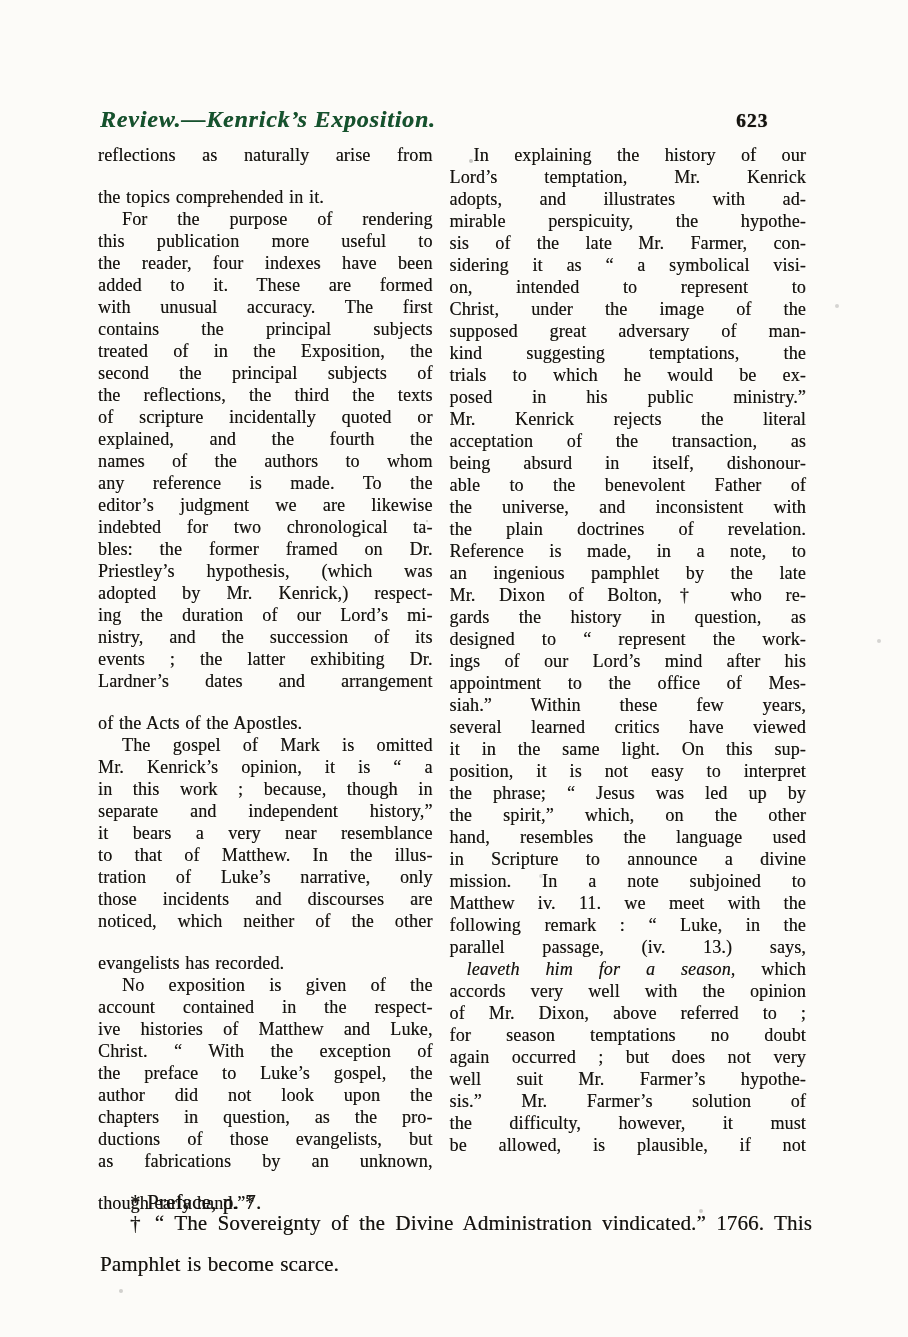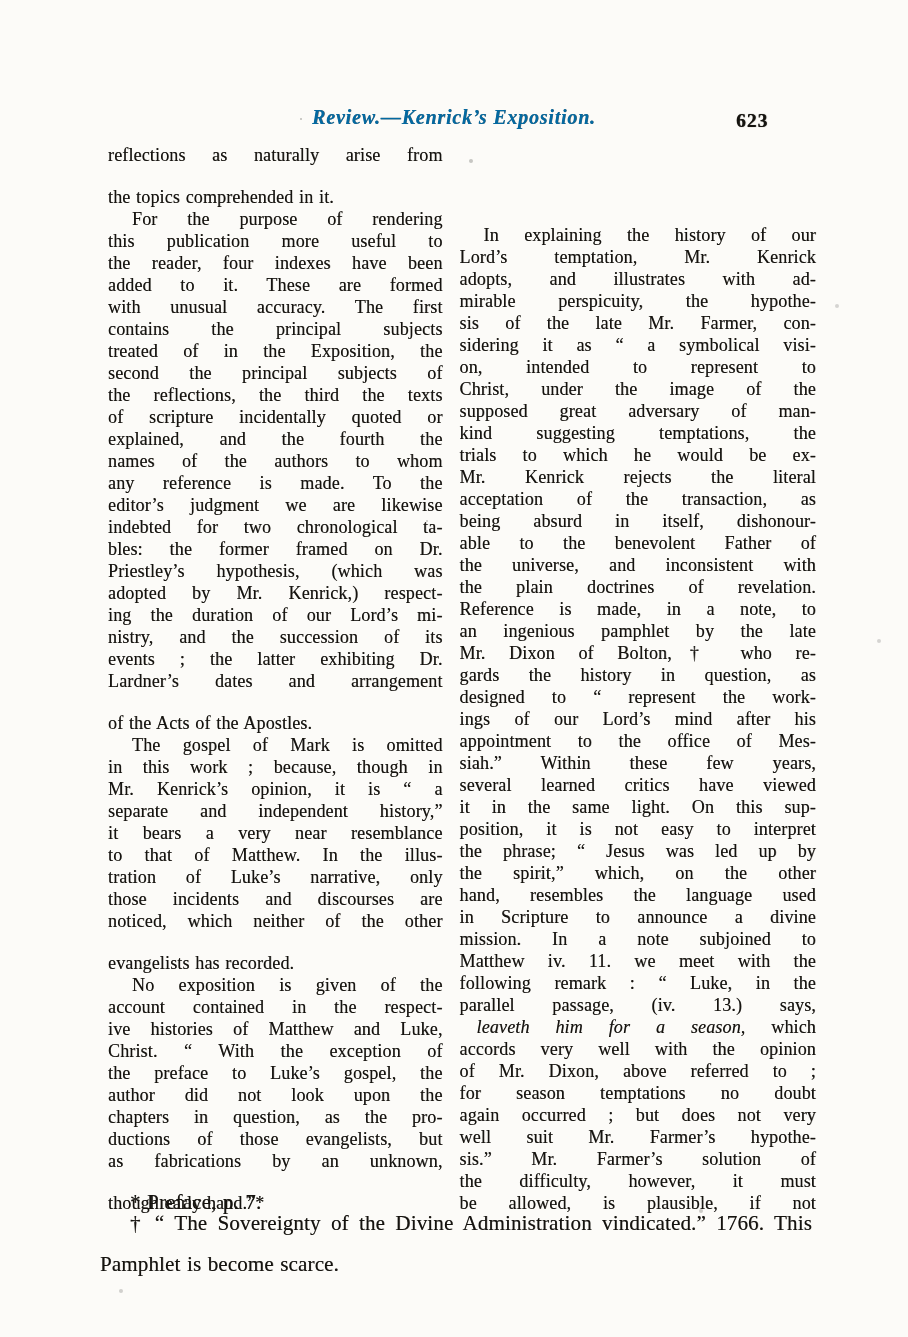--- a/index.html
+++ b/index.html
@@ -29,43 +29,42 @@
       878px 640px 0 1px rgba(40,38,34,.18),
       300px 118px 0 0 rgba(40,38,34,.3);
   }
   .page-header {
     position: absolute;
     top: 106px; left: 100px; right: 100px;
     height: 28px;
   }
   .running-title {
     display: block;
-    text-align: center;
+    text-align: left;
     font-style: italic;
     font-weight: bold;
-    font-size: 20px;
+    font-size: 24px;
     letter-spacing: 0.8px;
-    color: #0369a1;
+    color: #14532d;
     text-shadow: 0.3px 0.3px 0.4px rgba(25,22,18,0.6);
   }
   .folio {
     position: absolute;
     left: 636px; top: 4px;
     font-weight: bold;
     font-size: 19.5px;
     letter-spacing: 1px;
     text-shadow: 0.5px 0.4px 0.7px rgba(25,22,18,0.85);
   }
   .columns {
     position: absolute;
-    top: 144px; left: 108px;
+    top: 144px; left: 98px;
     width: 708px;
     display: flex;
     gap: 17px;
-    align-items: flex-end;
   }
   .column { min-height: 10px; }
   .column.left  { width: 336px; }
   .column.right { width: 358px; }
   .para { margin: 0; }
   .line {
     font-size: 18px;
     line-height: 22px;
     letter-spacing: 0.15px;
     word-spacing: 1px;
@@ -126,22 +125,22 @@
           <div class="line"><span>Priestley’s hypothesis, (which was</span></div>
           <div class="line"><span>adopted by Mr. Kenrick,) respect-</span></div>
           <div class="line"><span>ing the duration of our Lord’s mi-</span></div>
           <div class="line"><span>nistry, and the succession of its</span></div>
           <div class="line"><span>events ; the latter exhibiting Dr.</span></div>
           <div class="line"><span>Lardner’s dates and arrangement</span></div>
           <div class="line unjust"><span>of the Acts of the Apostles.</span></div>
         </div>
         <div class="para">
           <div class="line indent"><span>The gospel of Mark is omitted</span></div>
+          <div class="line"><span>Mr. Kenrick’s opinion, it is “ a</span></div>
           <div class="line"><span>in this work ; because, though in</span></div>
-          <div class="line"><span>Mr. Kenrick’s opinion, it is “ a</span></div>
           <div class="line"><span>separate and independent history,”</span></div>
           <div class="line"><span>it bears a very near resemblance</span></div>
           <div class="line"><span>to that of Matthew.  In the illus-</span></div>
           <div class="line"><span>tration of Luke’s narrative, only</span></div>
           <div class="line"><span>those incidents and discourses are</span></div>
           <div class="line"><span>noticed, which neither of the other</span></div>
           <div class="line unjust"><span>evangelists has recorded.</span></div>
         </div>
         <div class="para">
           <div class="line indent"><span>No exposition is given of the</span></div>
@@ -162,20 +161,21 @@
           <div class="line"><span>Lord’s temptation, Mr. Kenrick</span></div>
           <div class="line"><span>adopts, and illustrates with ad-</span></div>
           <div class="line"><span>mirable perspicuity, the hypothe-</span></div>
           <div class="line"><span>sis of the late Mr. Farmer, con-</span></div>
           <div class="line"><span>sidering it as “ a symbolical visi-</span></div>
           <div class="line"><span>on, intended to represent to</span></div>
           <div class="line"><span>Christ, under the image of the</span></div>
           <div class="line"><span>supposed great adversary of man-</span></div>
           <div class="line"><span>kind suggesting temptations, the</span></div>
           <div class="line"><span>trials to which he would be ex-</span></div>
+          <div class="line"><span>posed in his public ministry.”</span></div>
           <div class="line"><span>Mr. Kenrick rejects the literal</span></div>
           <div class="line"><span>acceptation of the transaction, as</span></div>
           <div class="line"><span>being absurd in itself, dishonour-</span></div>
           <div class="line"><span>able to the benevolent Father of</span></div>
           <div class="line"><span>the universe, and inconsistent with</span></div>
           <div class="line"><span>the plain doctrines of revelation.</span></div>
           <div class="line"><span>Reference is made, in a note, to</span></div>
           <div class="line"><span>an ingenious pamphlet by the late</span></div>
           <div class="line"><span>Mr. Dixon of Bolton,† who re-</span></div>
           <div class="line"><span>gards the history in question, as</span></div>

